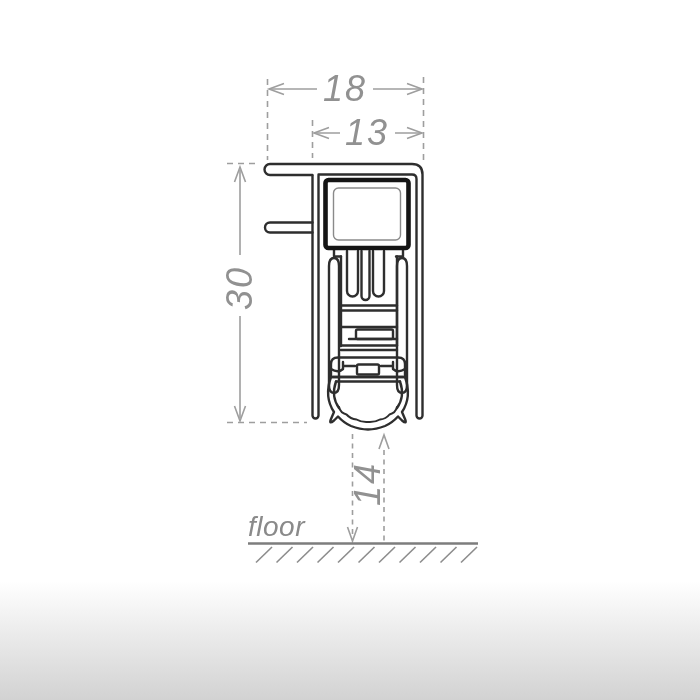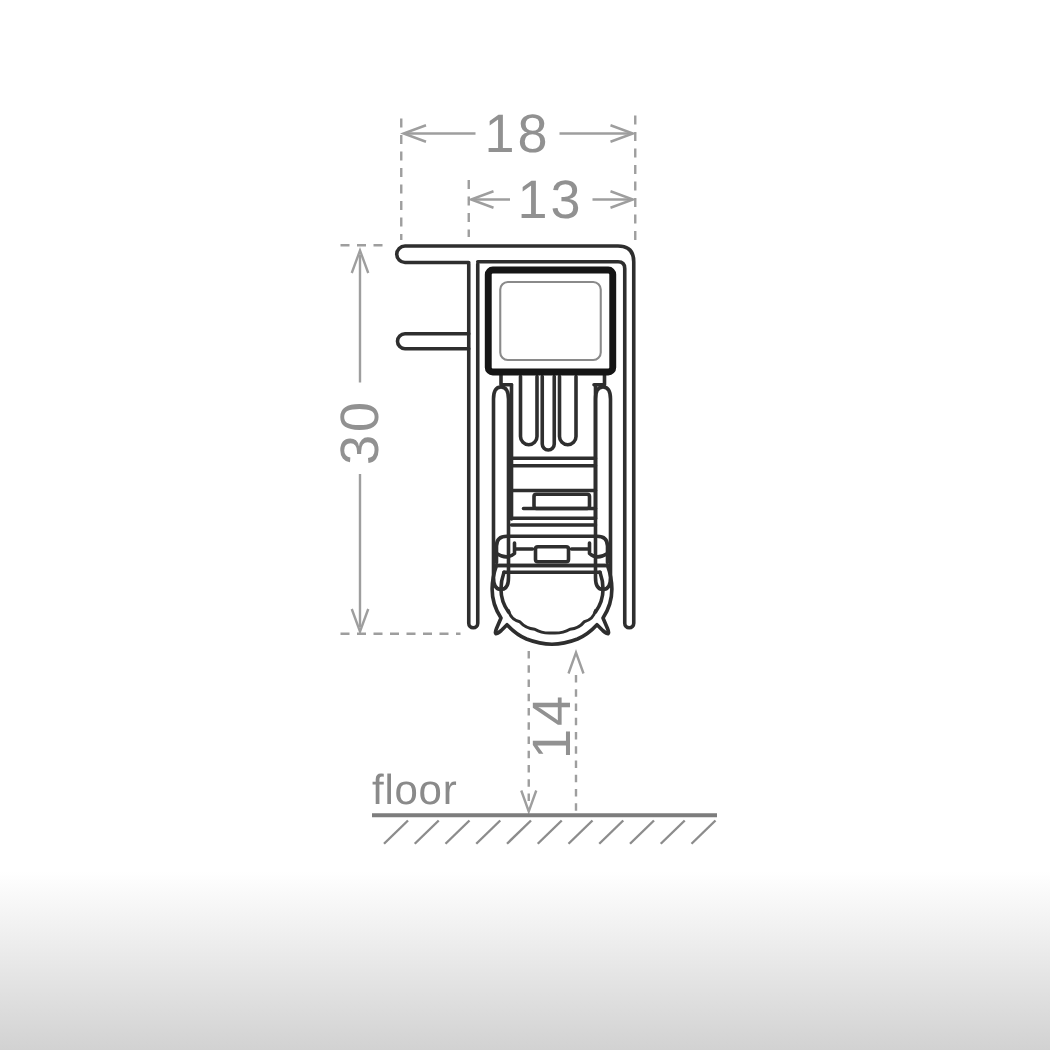--- a/index.html
+++ b/index.html
@@ -1,21 +1,21 @@
 <!DOCTYPE html>
 <html><head>
 <meta charset="utf-8">
 <style>
   html,body{margin:0;padding:0;}
   body{
     width:700px;height:700px;overflow:hidden;
     background:linear-gradient(180deg,#ffffff 0%,#ffffff 83%,#d2d2d2 100%);
     font-family:"Liberation Sans", sans-serif;
   }
-  .stage{position:relative;width:700px;height:688px;}
+  .stage{position:relative;width:700px;height:688px;font-style:italic;}
   svg{display:block;}
   .dash{stroke-dasharray:6 5;}
   .dash-s{stroke-dasharray:5 4.5;}
   .dim-text{
     font-family:"Liberation Sans", sans-serif;
     font-size:36px;
     letter-spacing:2px;
     font-weight:400;
   }
   .floor-text{

